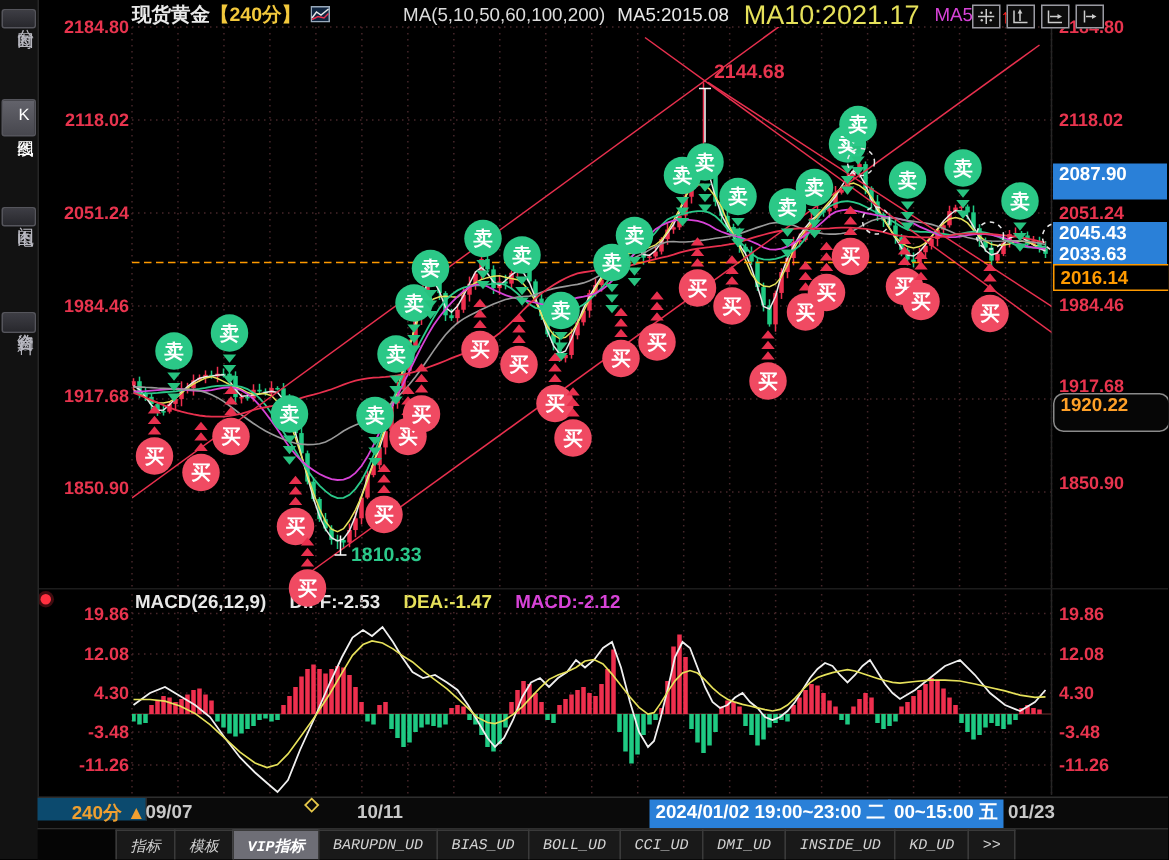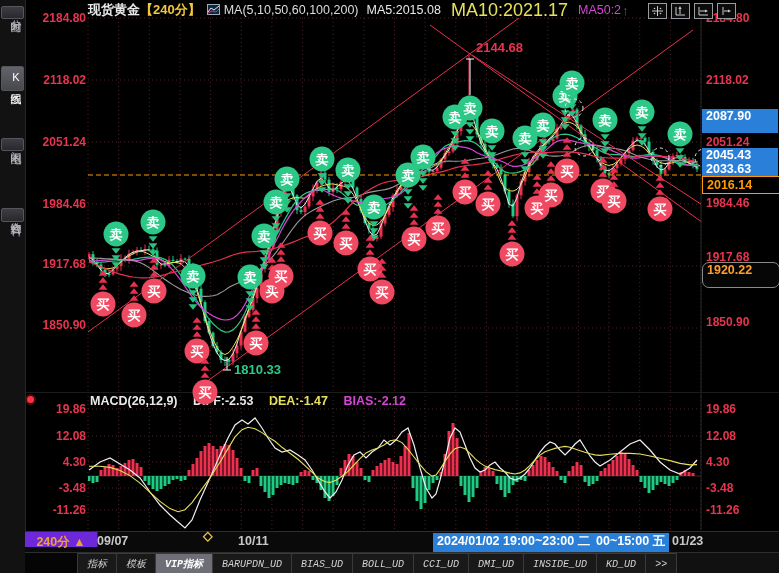--- a/index.html
+++ b/index.html
@@ -11,21 +11,21 @@
   .side-item{position:absolute;left:1px;width:21px;writing-mode:vertical-rl;text-orientation:upright;
              background:linear-gradient(#3d3d44,#28282d);border:1px solid #55555c;border-radius:2px;
              color:#b8b8c0;font-size:11px;letter-spacing:1px;padding:4px 0;text-align:center;cursor:pointer;}
   .side-item.active{background:linear-gradient(#63636b,#47474e);color:#fff;}
   
   .hdr{position:absolute;left:88px;top:2px;height:16px;z-index:10;display:flex;align-items:center;
        font-size:13px;white-space:nowrap;}
   .hdr .title{color:#e8e8e8;font-weight:700;}
   .hdr .period{color:#f2c83c;font-weight:700;margin-right:4px;}
   .hdr .ind-ic{display:inline-block;margin:0 4px 0 2px;}
-  .hdr .ma-l{color:#dcdcdc;font-size:12.5px;margin-right:8px;}
+  .hdr .ma-l{color:#dcdcdc;font-size:12.5px;margin-right:8px;margin-left:45px;}
   .hdr .ma5{color:#e8e8e8;font-size:12.5px;margin-right:10px;}
   .hdr .ma10{color:#e6e15a;font-size:18px;margin-right:10px;}
   .hdr .ma50{color:#d743d7;font-size:12.5px;}
   .hdr .arrow{color:#ff2020;font-weight:700;font-size:13px;margin-left:1px;}
   .toolbar{position:absolute;left:648px;top:3px;display:flex;gap:4px;z-index:11;}
   .tbtn{width:17px;height:14px;border:1px solid #9a9aa2;background:#0c0c0c;display:flex;
         align-items:center;justify-content:center;cursor:pointer;}
   
   .axl{position:absolute;font-size:12px;font-weight:700;color:#e8344e;z-index:8;line-height:14px;}
   .axl.l{left:28px;width:58px;text-align:right;}
@@ -38,22 +38,22 @@
   
   .macd-hdr{position:absolute;left:90px;top:394px;z-index:4;font-size:12.5px;font-weight:700;white-space:nowrap;}
   .macd-hdr .nm,.macd-hdr .df{color:#e8e8e8;margin-right:12px;}
   .macd-hdr .de{color:#e6e15a;margin-right:12px;}
   .macd-hdr .mc{color:#d743d7;}
   .macd-dot{position:absolute;left:27px;top:396px;width:7px;height:7px;border-radius:50%;
             background:#ff3040;box-shadow:0 0 0 2px rgba(255,48,64,.25);z-index:6;cursor:pointer;}
   
   .time-axis{position:absolute;left:25px;top:531px;width:754px;height:21px;background:#0a0a0a;
              border-top:1px solid #2e2e2e;z-index:12;}
-  .pbox{position:absolute;left:0;top:0;width:72px;height:15px;background:#6d28d9;border-right:1px solid #2b2b2b;
-        color:#f0a030;font-weight:700;font-size:12.5px;text-align:center;line-height:20px;cursor:pointer;}
+  .pbox{position:absolute;left:0;top:0;width:72px;height:15px;background:#0c4a6e;border-right:1px solid #2b2b2b;
+        color:#f0a030;font-weight:700;font-size:12.5px;text-align:right;line-height:20px;cursor:pointer;}
   .tlab{position:absolute;top:2px;font-size:12.5px;font-weight:700;color:#c8c8c8;white-space:nowrap;}
   .tlab.orange{color:#ff9a00;}
   .tlab.chip{background:#2a80d8;color:#fff;top:1px;height:29px;line-height:17px;padding:0 4px;}
   .tabs{position:absolute;left:25px;top:552px;width:754px;height:21px;background:#111;
         border-top:1px solid #2e2e2e;display:flex;align-items:stretch;z-index:12;
         font-family:"Liberation Mono",monospace;}
   .tab-spacer{width:52px;background:#050505;border-right:1px solid #222;}
   .tab{padding:0 9px;font-size:10px;color:#d2d2d2;display:flex;align-items:center;cursor:pointer;
        border:1px solid #3a3a3a;border-bottom:none;background:#191919;margin-left:-1px;font-style:italic;}
   .tab.active{background:#6e6e76;color:#fff;font-weight:700;}
@@ -1021,21 +1021,21 @@
       <div class="axl r" style="top: 481px;">-3.48</div>
       <div class="axl l" style="top: 503px;">-11.26</div>
       <div class="axl r" style="top: 503px;">-11.26</div>
     </div>
 
   <span class="macd-dot"></span>
   <div class="macd-hdr">
     <span class="nm">MACD(26,12,9)</span>
     <span class="df">DIFF:-2.53</span>
     <span class="de">DEA:-1.47</span>
-    <span class="mc">BIAS:-2.12</span>
+    <span class="mc">MACD:-2.12</span>
   </div>
 
   <div class="time-axis" id="time-axis">
     <div class="pbox">
       <span>240分</span> <span>▲</span>
     </div>
   <div class="tlab " style="left: 72px;">09/07</div>
       <div class="tlab " style="left: 213px;">10/11</div>
       <div class="tlab chip" style="left: 408px;">2024/01/02 19:00~23:00 二</div>
       <div class="tlab chip" style="left: 567px;">00~15:00 五</div>

